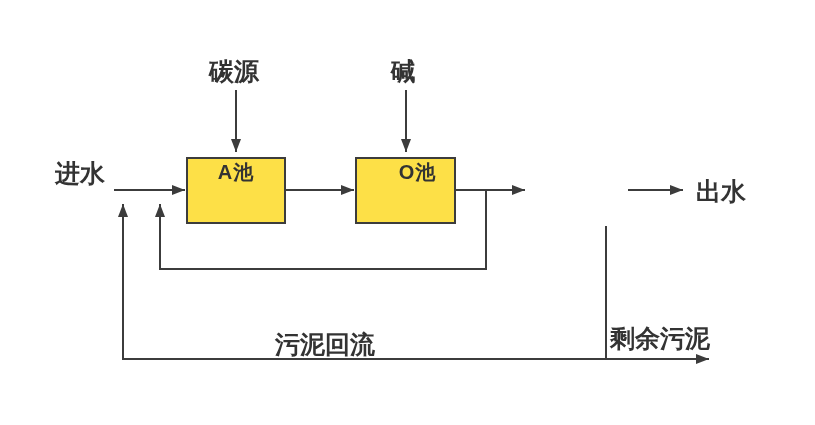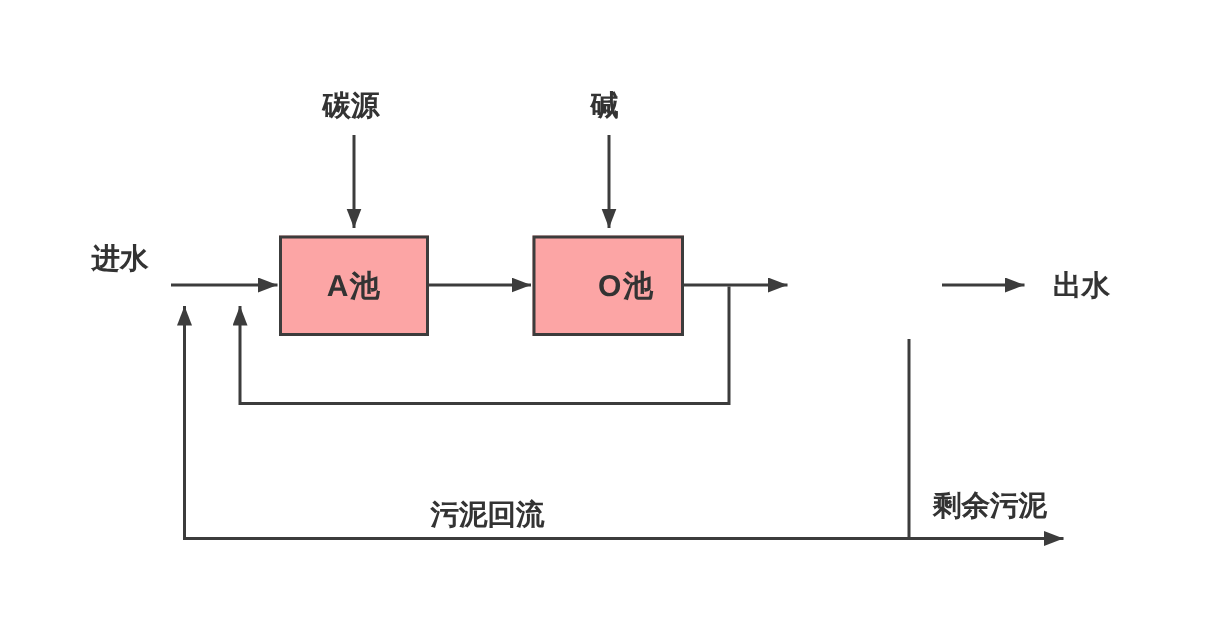--- a/index.html
+++ b/index.html
@@ -8,32 +8,32 @@
     width:815px;height:425px;
     background:#ffffff;
     font-family:"Liberation Sans","DejaVu Sans",sans-serif;
     overflow:hidden;
   }
   .wires{position:absolute;left:0;top:0;width:815px;height:425px;}
   .node{
     position:absolute;
     box-sizing:border-box;
     border:2px solid #3c3c3c;
-    background:#fca5a5;
-    display:flex;align-items:center;justify-content:center;
+    background:#fde047;
+    display:flex;align-items:flex-start;justify-content:center;
     font-weight:bold;font-size:20px;color:#333333;
     letter-spacing:1px;
   }
   #tank-a{left:186px;top:157px;width:100px;height:67px;}
   #tank-o{left:355px;top:157px;width:101px;height:67px;padding-left:24px;}
   #tank-sed{left:526px;top:157px;width:102px;height:68px;}
   .lbl{
     position:absolute;
     transform:translate(-50%,-50%);
-    font-weight:bold;font-size:19px;color:#333333;
+    font-weight:bold;font-size:25px;color:#333333;
     white-space:nowrap;line-height:1;
   }
   #lbl-carbon{left:234px;top:71px;}
   #lbl-alkali{left:403px;top:71px;}
   #lbl-inlet{left:80px;top:173px;}
   #lbl-outlet{left:721px;top:191px;}
   #lbl-nitrif{left:321px;top:293px;}
   #lbl-sludge{left:325px;top:344px;}
   #lbl-excess{left:660px;top:338px;}
 </style>

